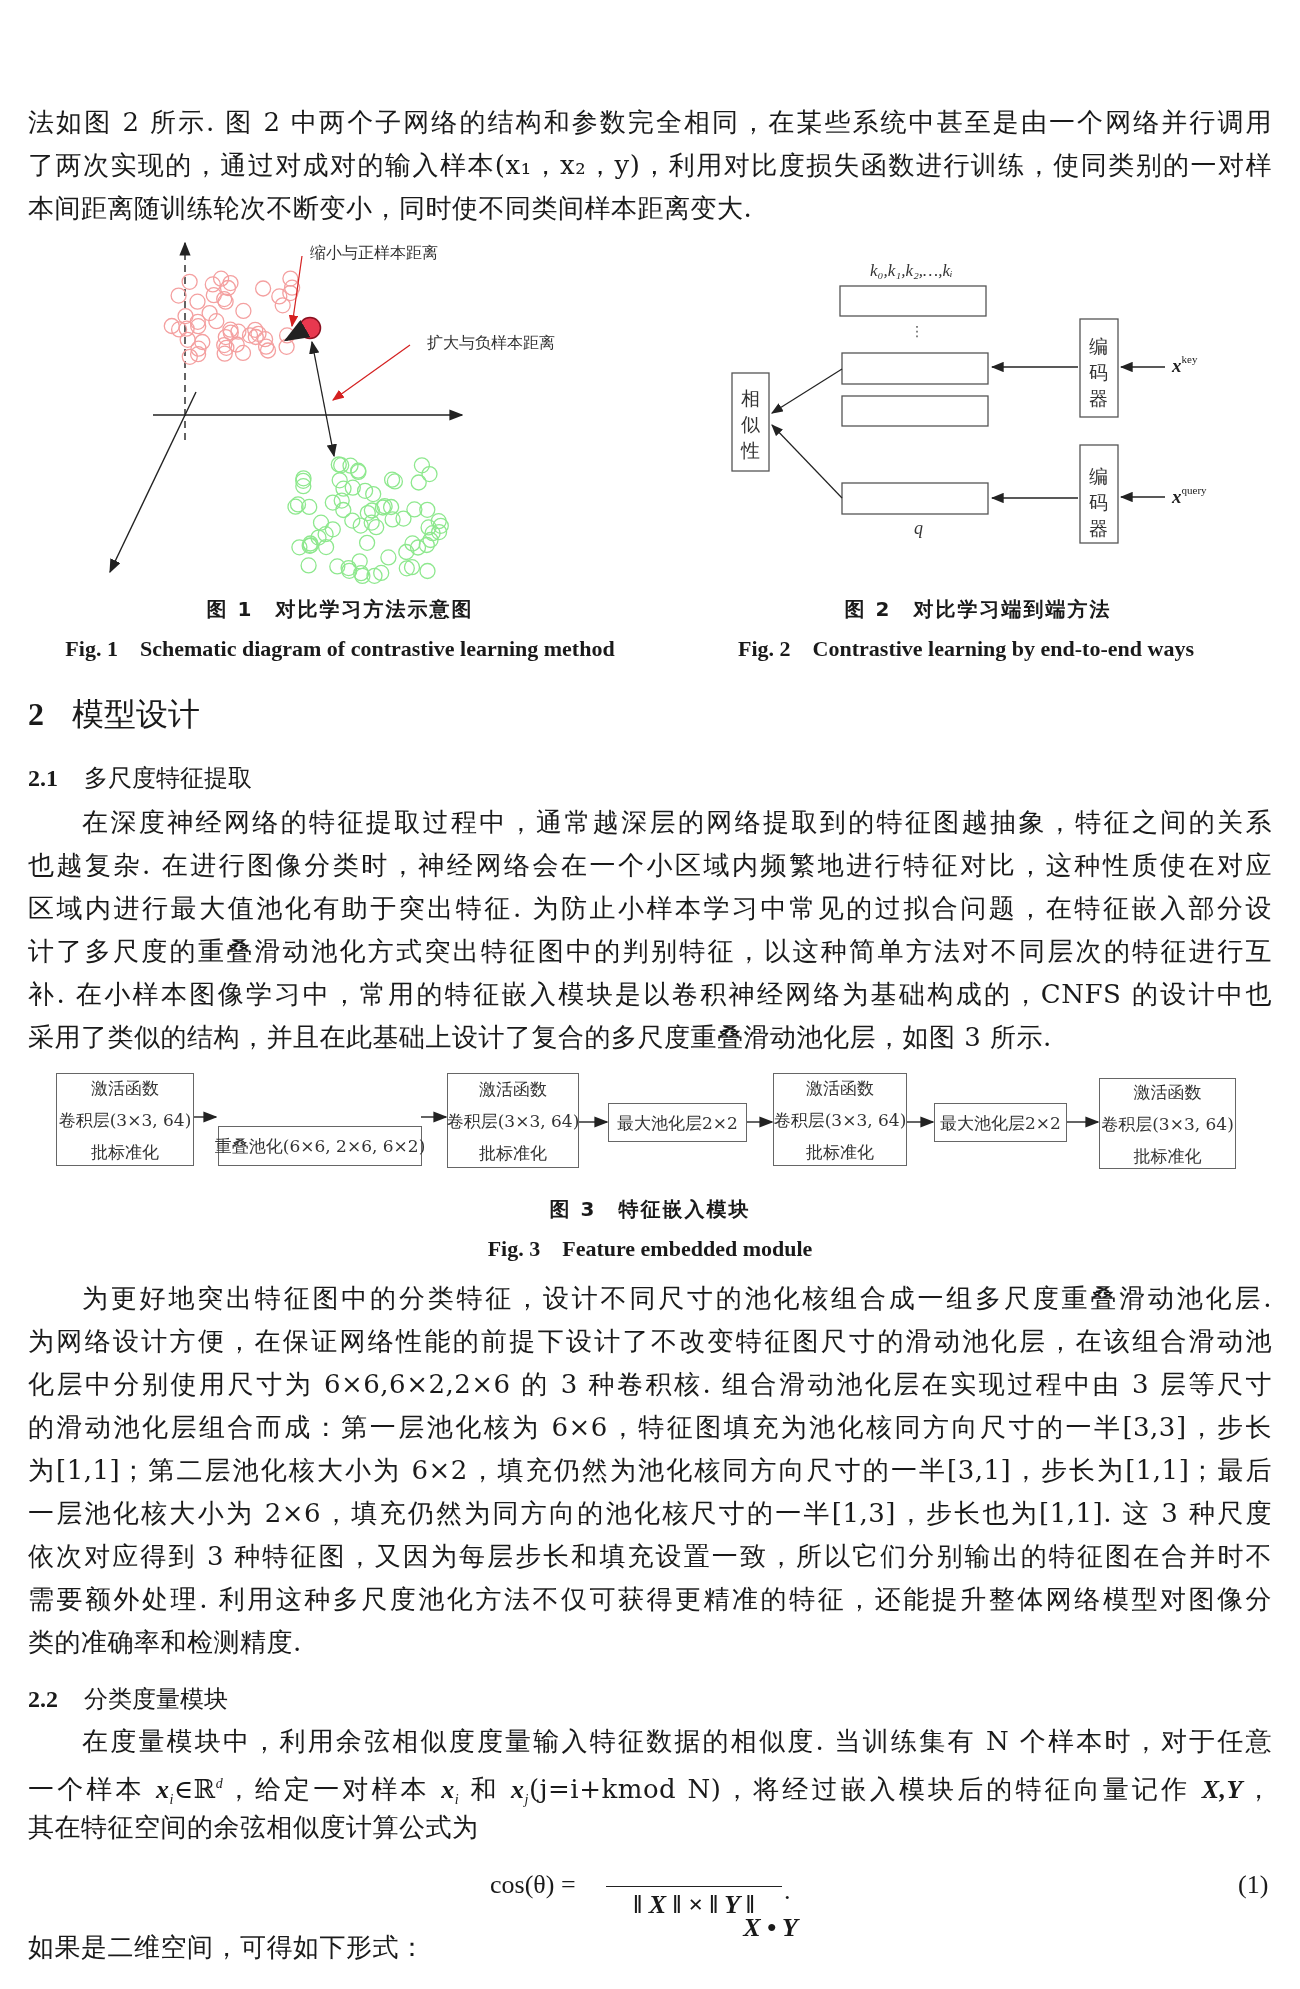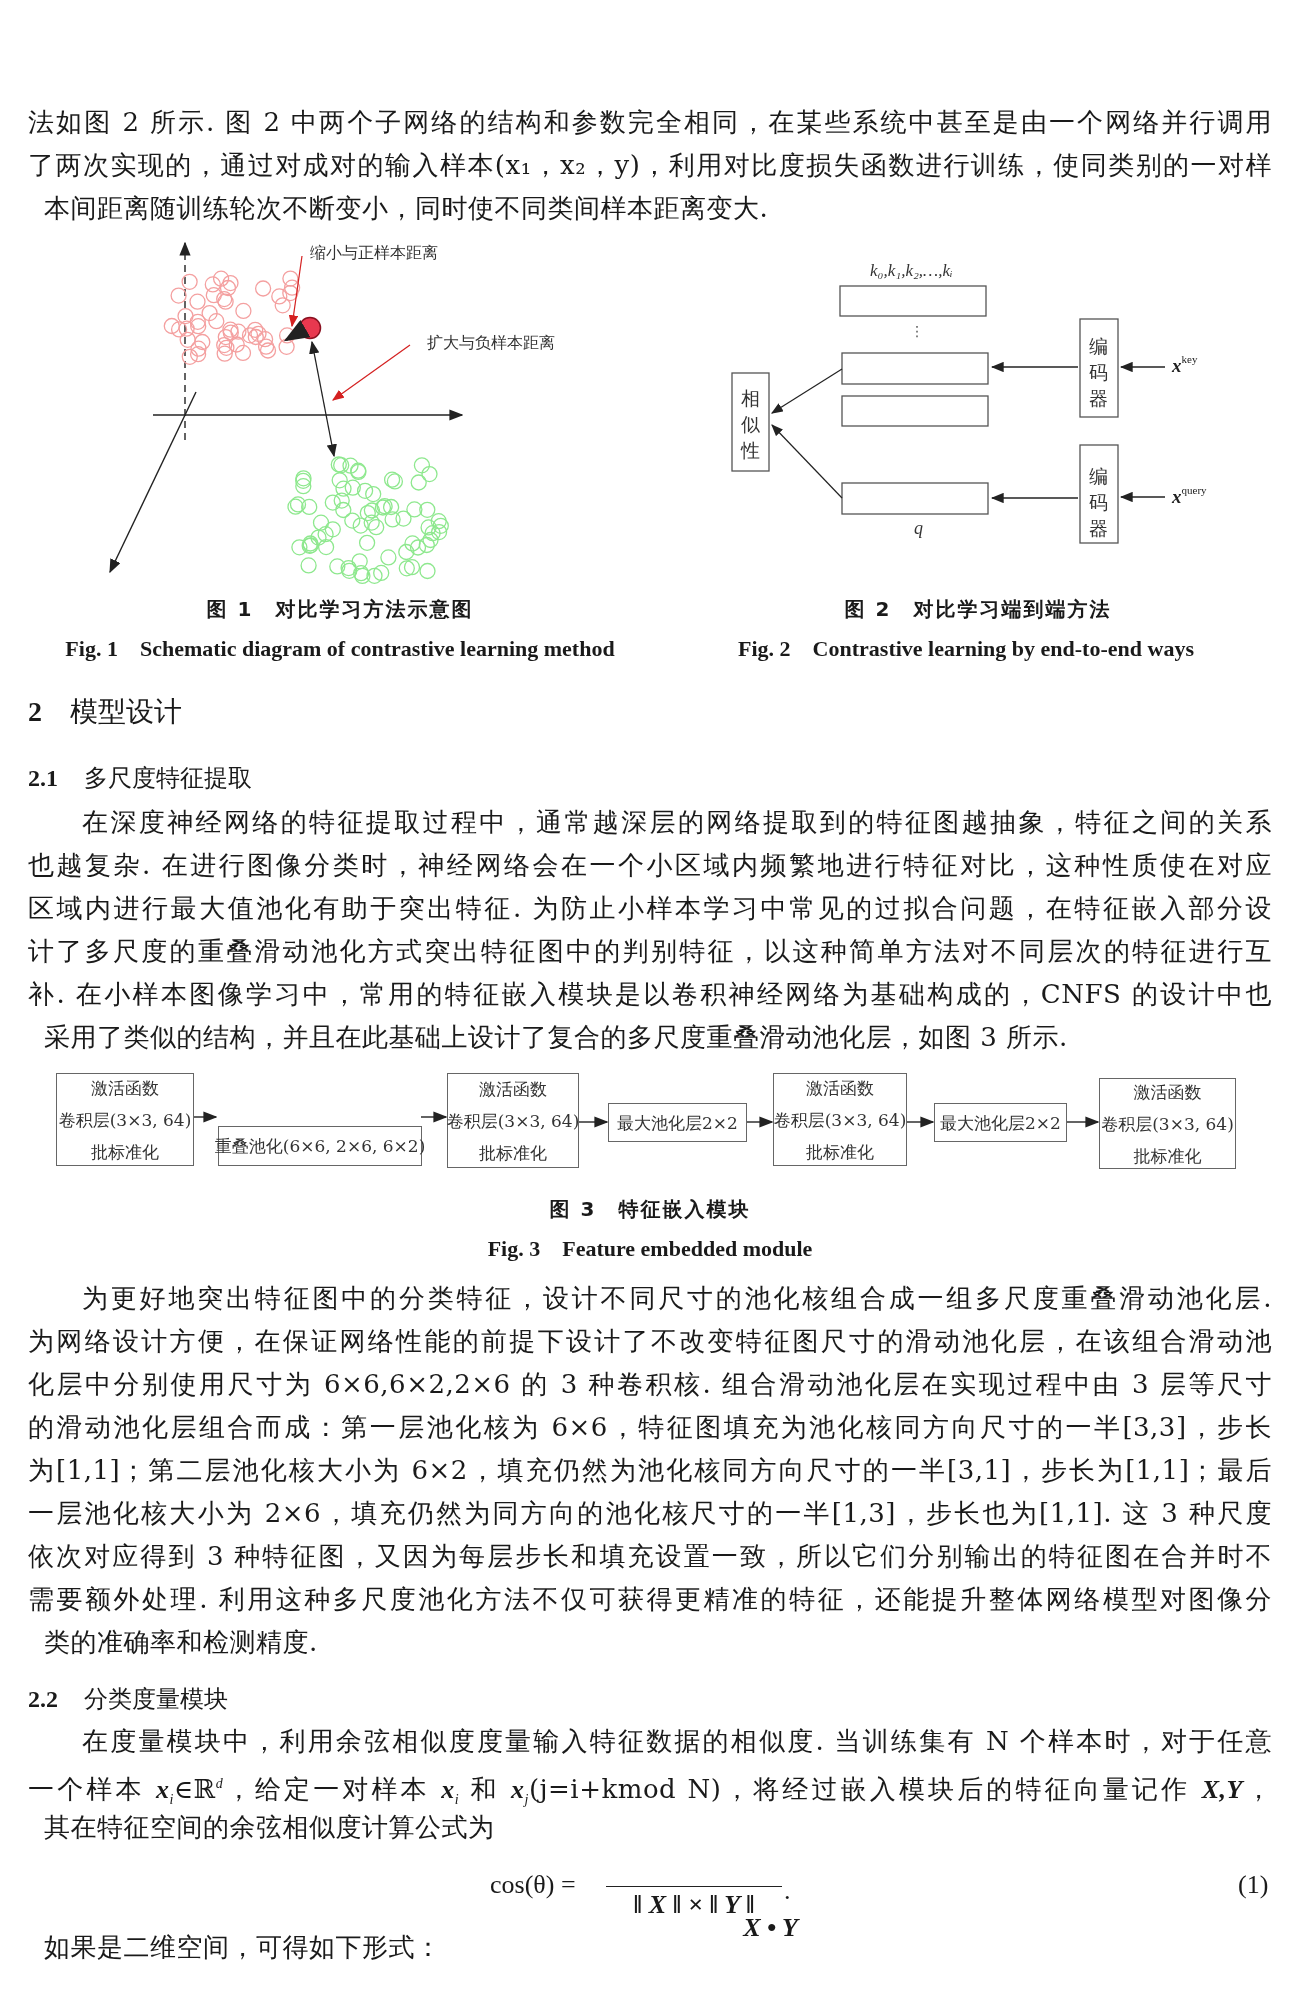--- a/index.html
+++ b/index.html
@@ -1,22 +1,22 @@
 <!DOCTYPE html>
 <html><head>
 <meta charset="utf-8">
 <style>
   html, body { margin: 0; padding: 0; background: #ffffff; }
   body { width: 1300px; height: 1989px; position: relative; overflow: hidden;
          font-family: "DejaVu Serif", "Liberation Serif", serif; color: #1a1a1a; }
   .line { position: absolute; left: 28px; width: 1244px; font-size: 26px; line-height: 34px;
           text-align: justify; text-align-last: justify; white-space: nowrap; letter-spacing: 0.5px; }
-  .line.last { text-align-last: left; margin-left: 16px; }
+  .line.last { text-align-last: left; }
   .line.indent { left: 82px; width: 1190px; }
-  .h2 { position: absolute; left: 28px; font-size: 28px; font-family: "DejaVu Sans", sans-serif; font-weight: normal; }
+  .h2 { position: absolute; left: 28px; font-size: 32px; font-family: "DejaVu Sans", sans-serif; font-weight: normal; }
   .h2 .num { font-family: "Liberation Serif", serif; font-weight: bold; margin-right: 28px; }
   .h3 { position: absolute; left: 28px; font-size: 24px; font-family: "DejaVu Sans", sans-serif; }
   .h3 .num { font-family: "Liberation Serif", serif; font-weight: bold; margin-right: 26px; }
   .cap-cn { position: absolute; font-size: 20px; font-family: "DejaVu Sans", sans-serif; font-weight: bold; white-space: nowrap; transform: translateX(-50%); letter-spacing: 2px; }
   .cap-en { position: absolute; font-size: 22px; font-family: "Liberation Serif", serif; font-weight: bold; white-space: nowrap; transform: translateX(-50%); }
   .cap-cn .lbl, .cap-en .lbl { margin-right: 22px; }
   svg { position: absolute; left: 0; top: 0; }
   .fig-text { font-family: "DejaVu Serif", serif; fill: #333; }
   .box { fill: #fff; stroke: #555; stroke-width: 1.3; }
   .f3box { position: absolute; border: 1.5px solid #666; background: #fff; font-size: 17px;

